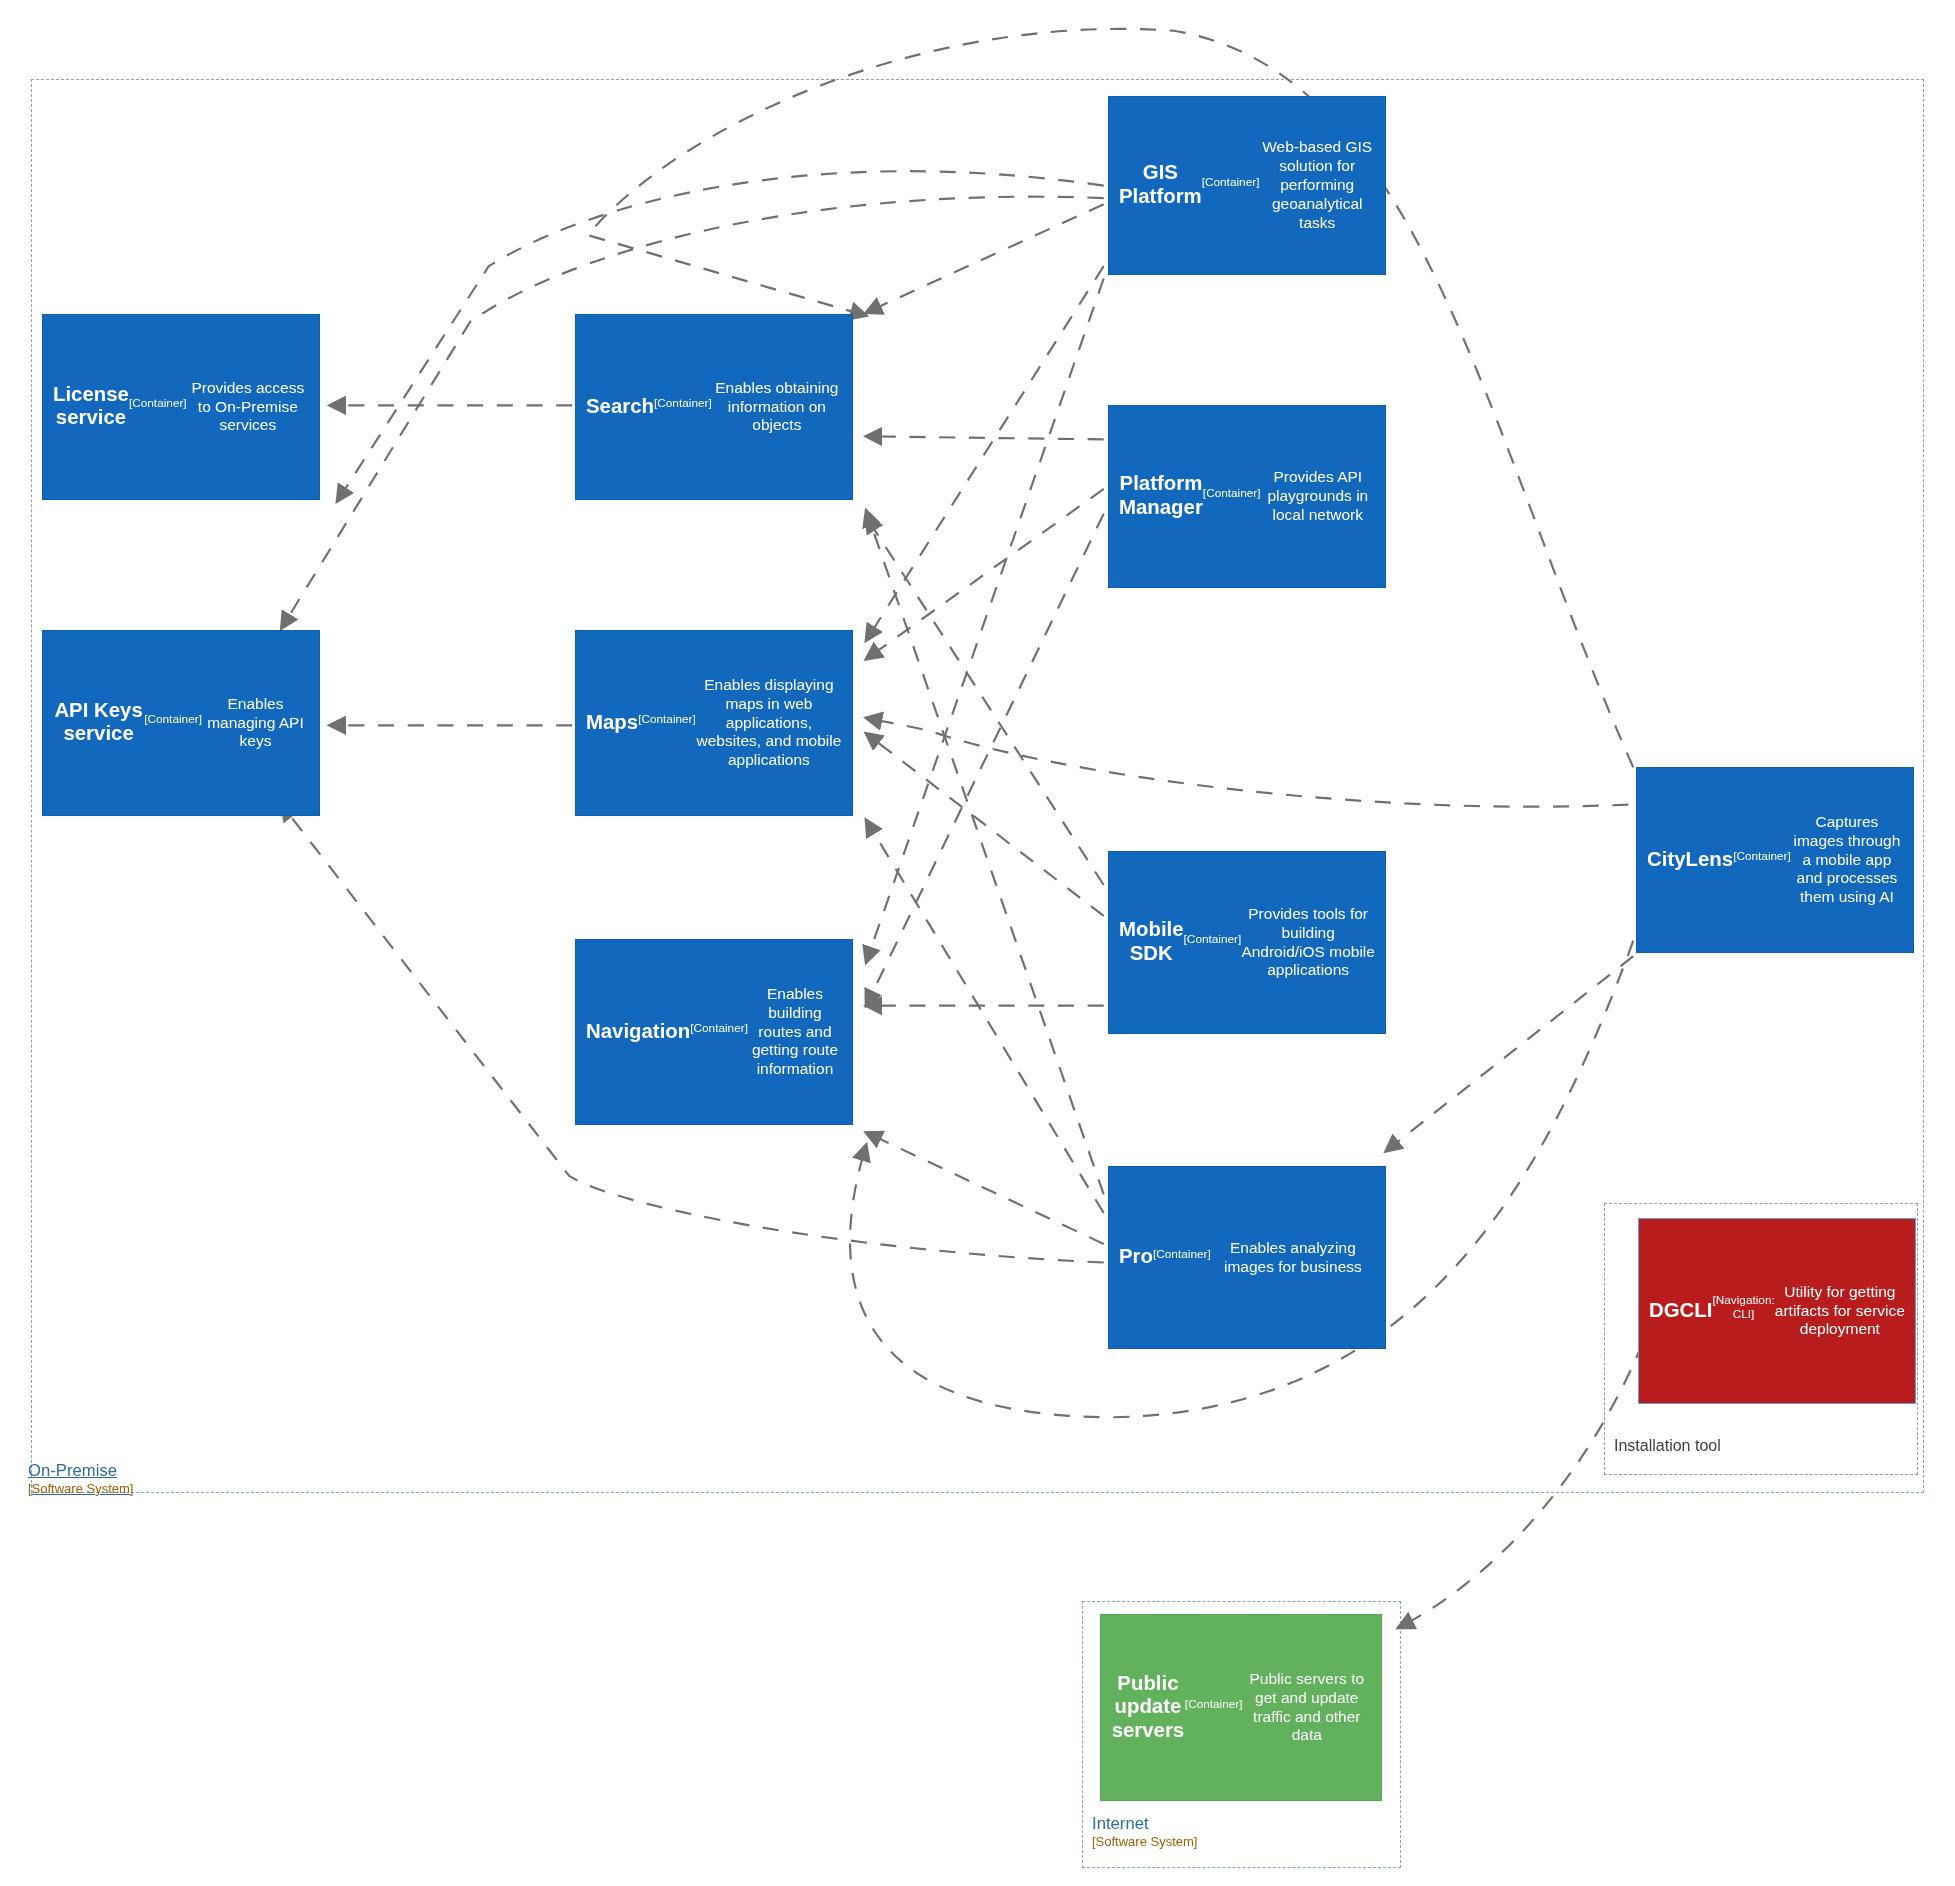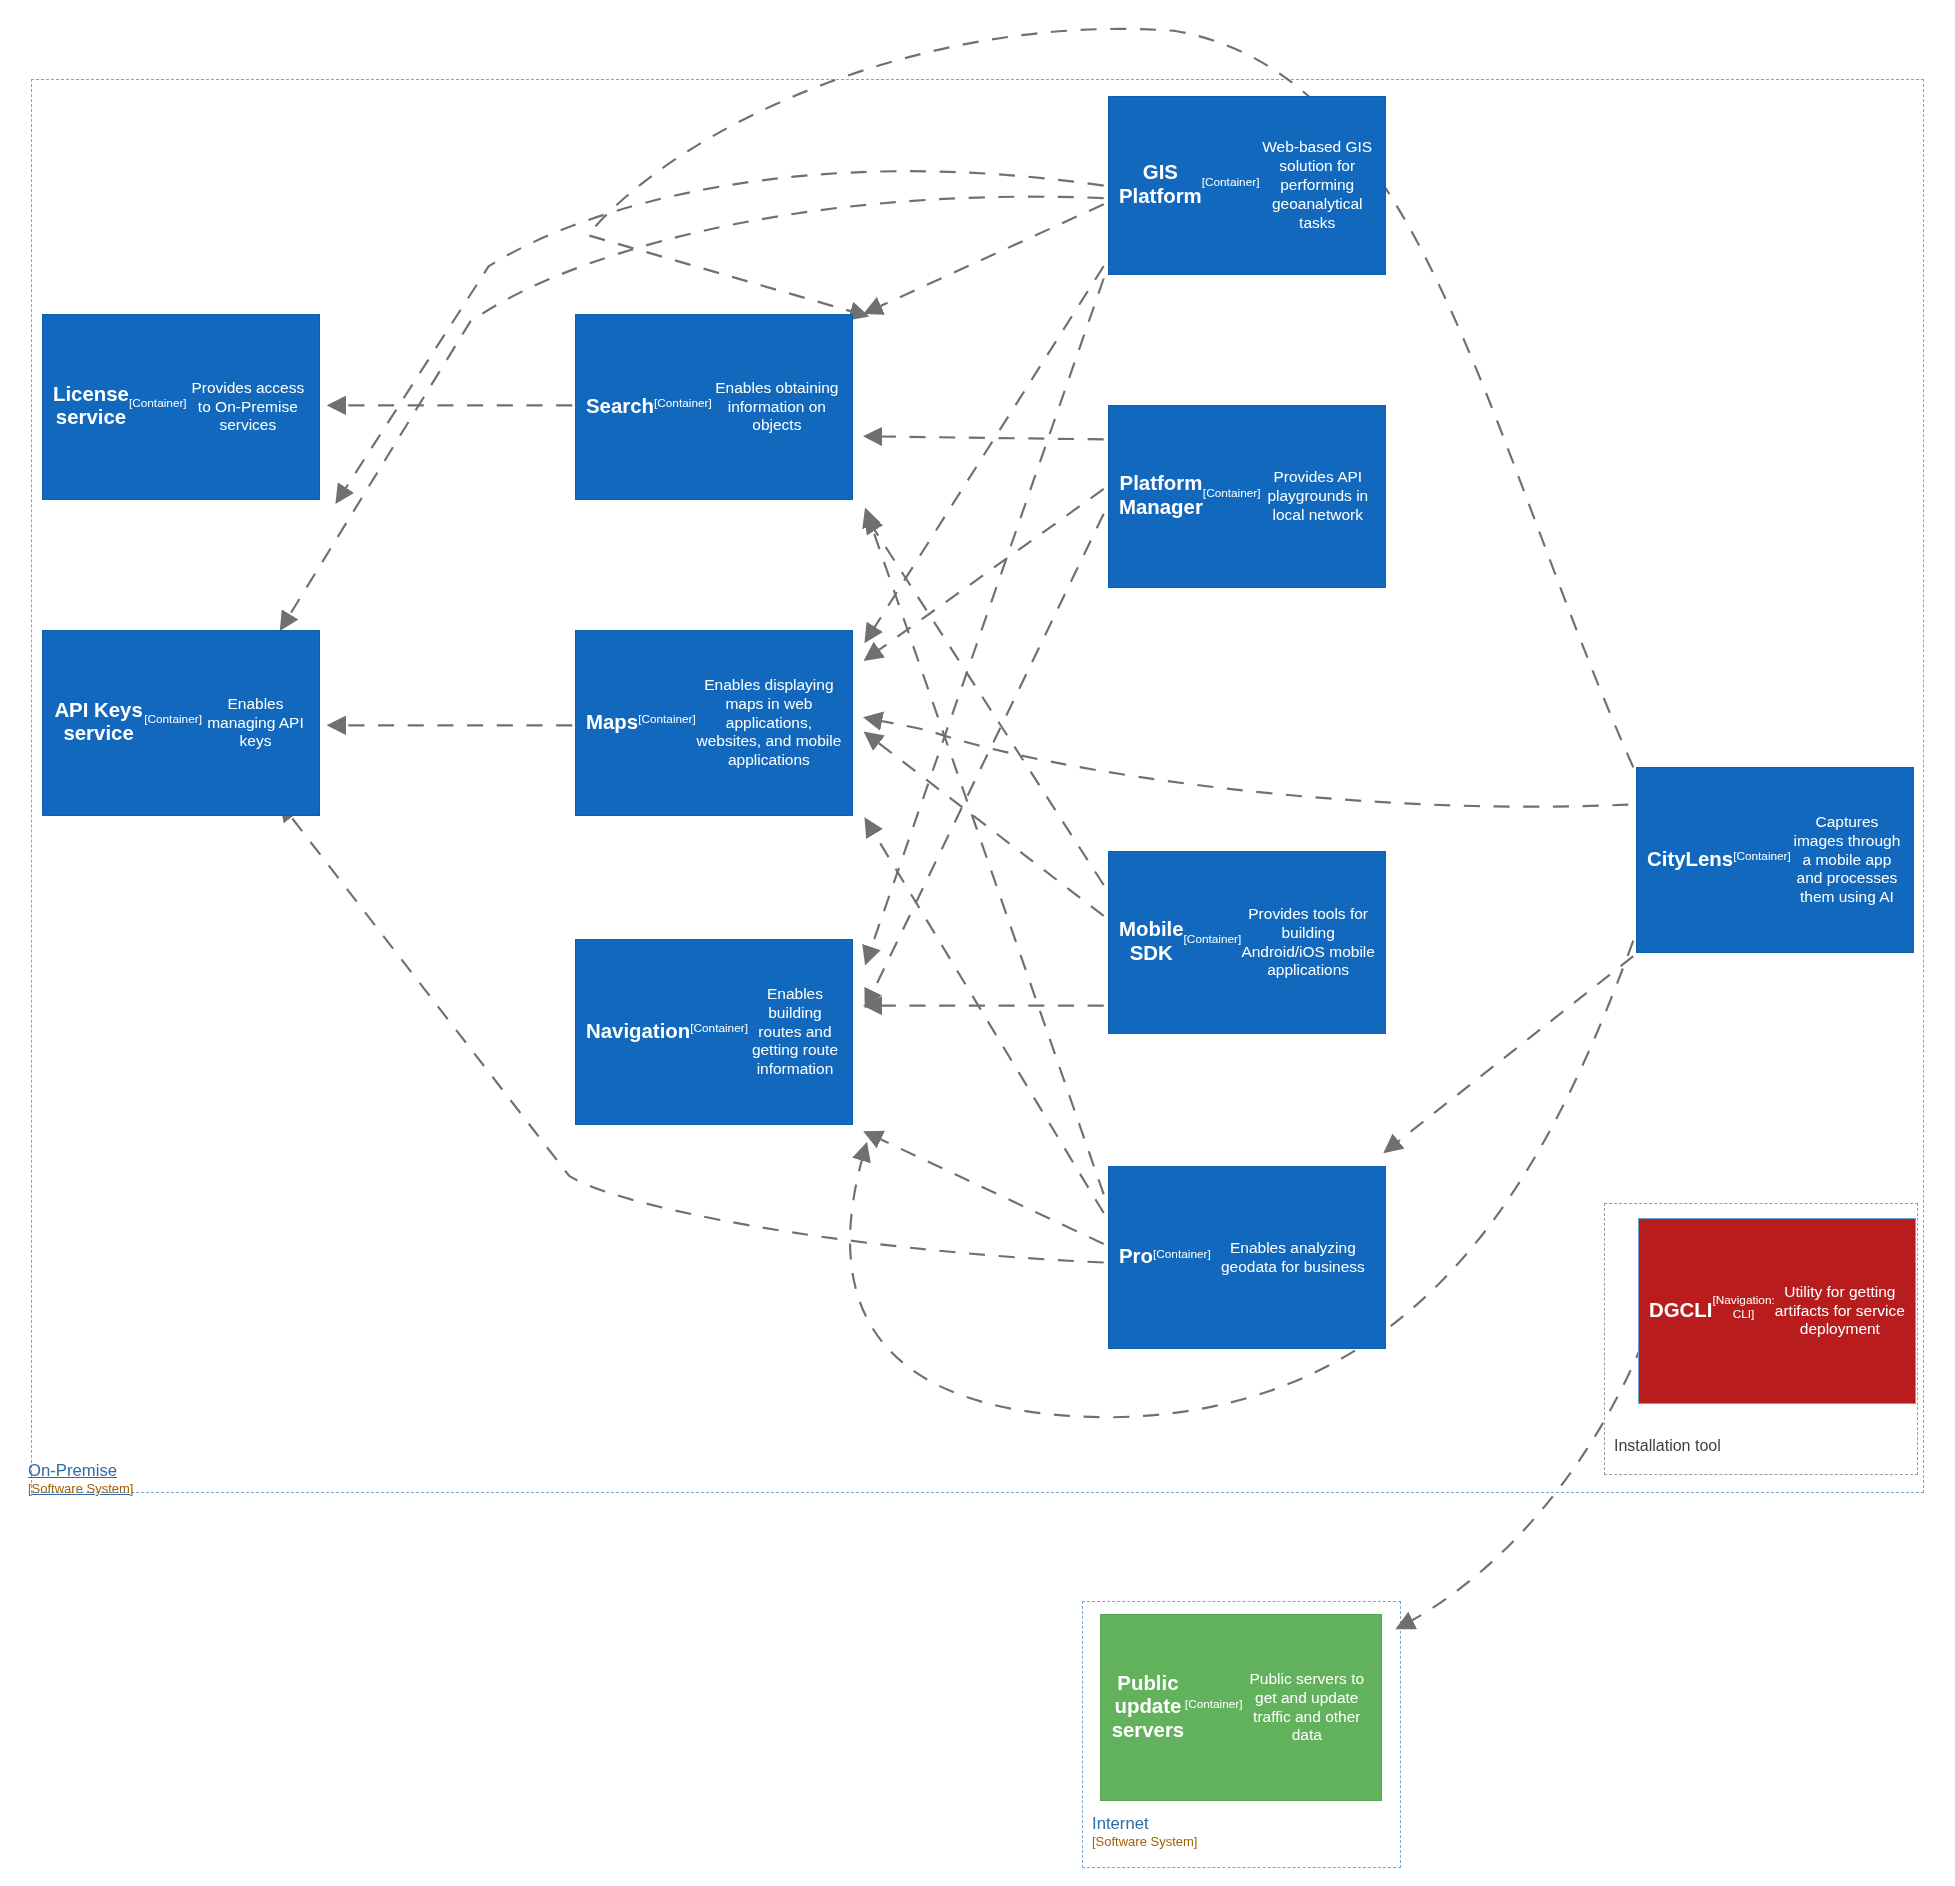--- a/index.html
+++ b/index.html
@@ -229,21 +229,21 @@
 
   <div class="node" style="left:575px; top:939px; width:278px; height:186px;">
     <div class="n-name">Navigation</div>
     <div class="n-type">[Container]</div>
     <div class="n-desc">Enables building routes and getting route information</div>
   </div>
 
   <div class="node" style="left:1108px; top:1166px; width:278px; height:183px;">
     <div class="n-name">Pro</div>
     <div class="n-type">[Container]</div>
-    <div class="n-desc">Enables analyzing geodata for business</div>
+    <div class="n-desc">Enables analyzing images for business</div>
   </div>
 
   <div class="node lightblue" style="left:1638px; top:1218px; width:278px; height:186px;">
     <div class="n-name">DGCLI</div>
     <div class="n-type">[Navigation: CLI]</div>
     <div class="n-desc">Utility for getting artifacts for service deployment</div>
   </div>
 
   <div class="node green" style="left:1100px; top:1614px; width:282px; height:187px;">
     <div class="n-name">Public update servers</div>

